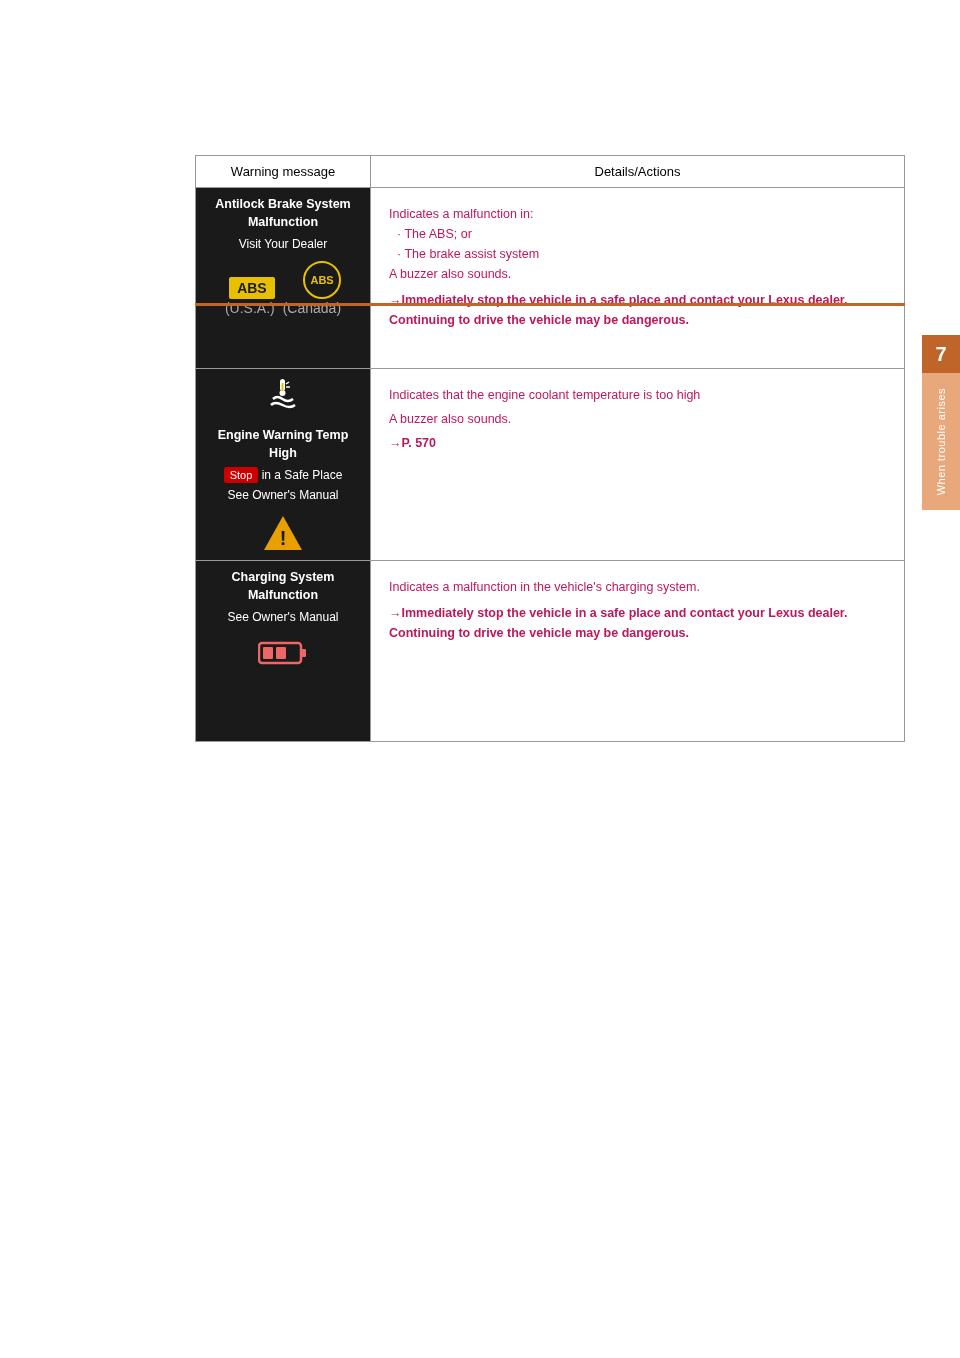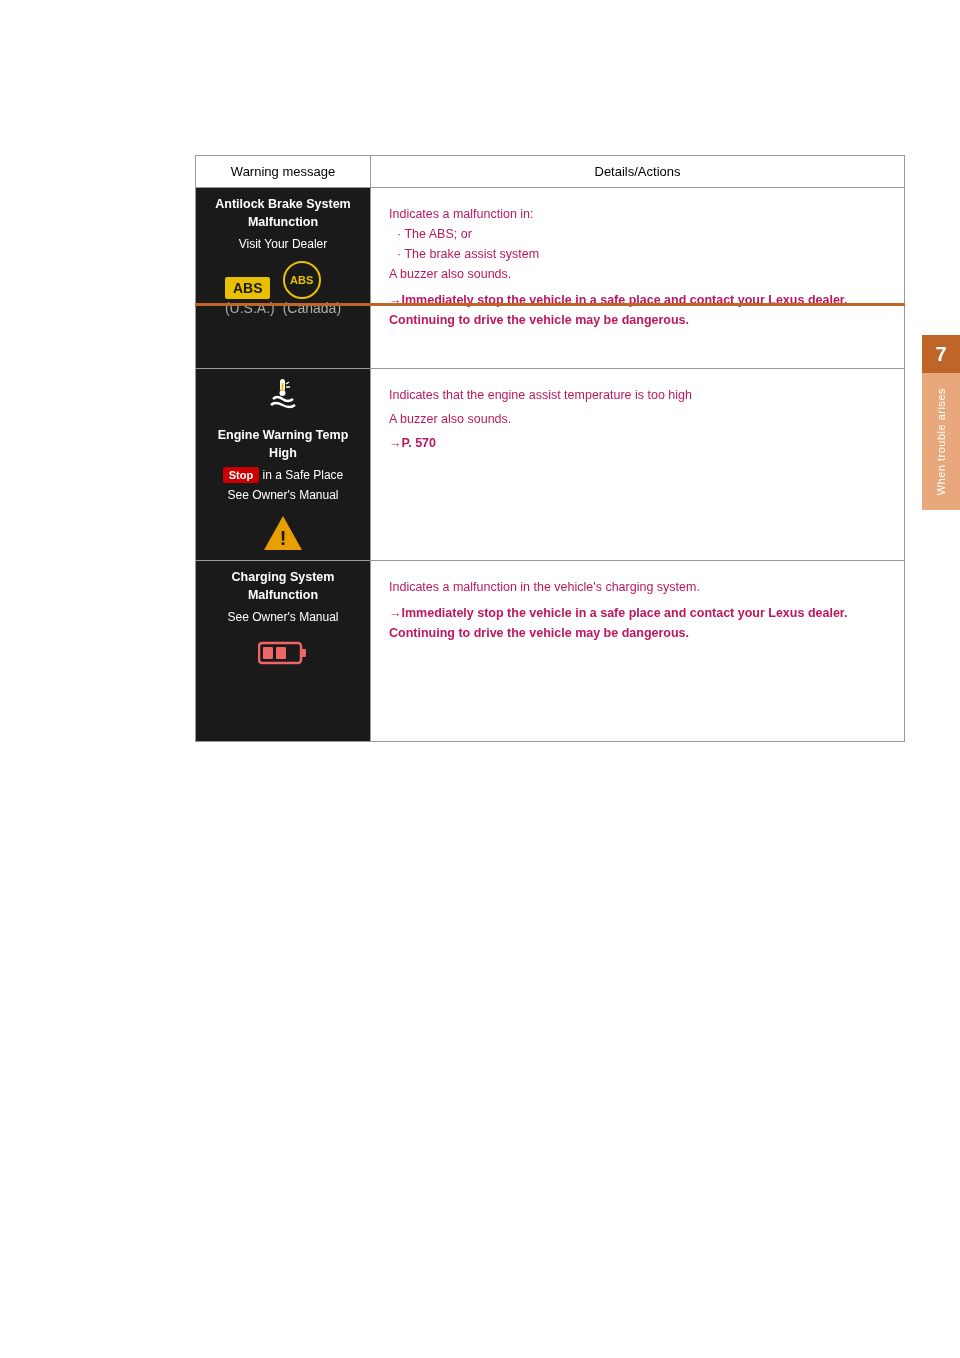--- a/index.html
+++ b/index.html
@@ -137,21 +137,21 @@
     .abs-badges {
       display: flex;
       gap: 8px;
       margin-top: 4px;
       align-items: flex-end;
     }
 
     .abs-badge-group {
       display: flex;
       flex-direction: column;
-      align-items: flex-start;
+      align-items: flex-end;
       gap: 1px;
     }
 
     .abs-box {
       background: #e8c000;
       color: #1a1a1a;
       font-weight: bold;
       font-size: 14px;
       padding: 3px 8px;
       border-radius: 2px;
@@ -174,21 +174,21 @@
 
     .country-label {
       font-size: 14px;
       color: #aaa;
     }
 
     
     .stop-badge {
       background: #c00;
       color: #fff;
-      font-weight: bold;
+      font-weight: normal;
       font-size: 11px;
       padding: 2px 6px;
       border-radius: 2px;
       display: inline;
     }
 
     .inline-stop-line {
       font-size: 12px;
       color: #fff;
       text-align: center;
@@ -283,21 +283,21 @@
               <div style="position:relative; width:42px; height:38px; margin-top:6px;">
                 <svg width="42" height="38" viewBox="0 0 42 38">
                   <polygon points="21,2 40,36 2,36" fill="#e8a000"></polygon>
                   <text x="21" y="31" text-anchor="middle" font-size="20" font-weight="bold" fill="#1a1a1a" font-family="Arial">!</text>
                 </svg>
               </div>
             </div>
           </td>
           <td class="details-col">
             <div class="details-cell-inner">
-              <div>Indicates that the engine assist temperature is too high</div>
+              <div>Indicates that the engine coolant temperature is too high</div>
               <div style="margin-top:4px;">A buzzer also sounds.</div>
               <div class="arrow-line" style="margin-top:4px;">→P. 570</div>
             </div>
           </td>
         </tr>
 
         <tr>
           <td class="warning-col">
             <div class="warning-cell-inner">
               <div class="warning-title">Charging System Malfunction</div>

